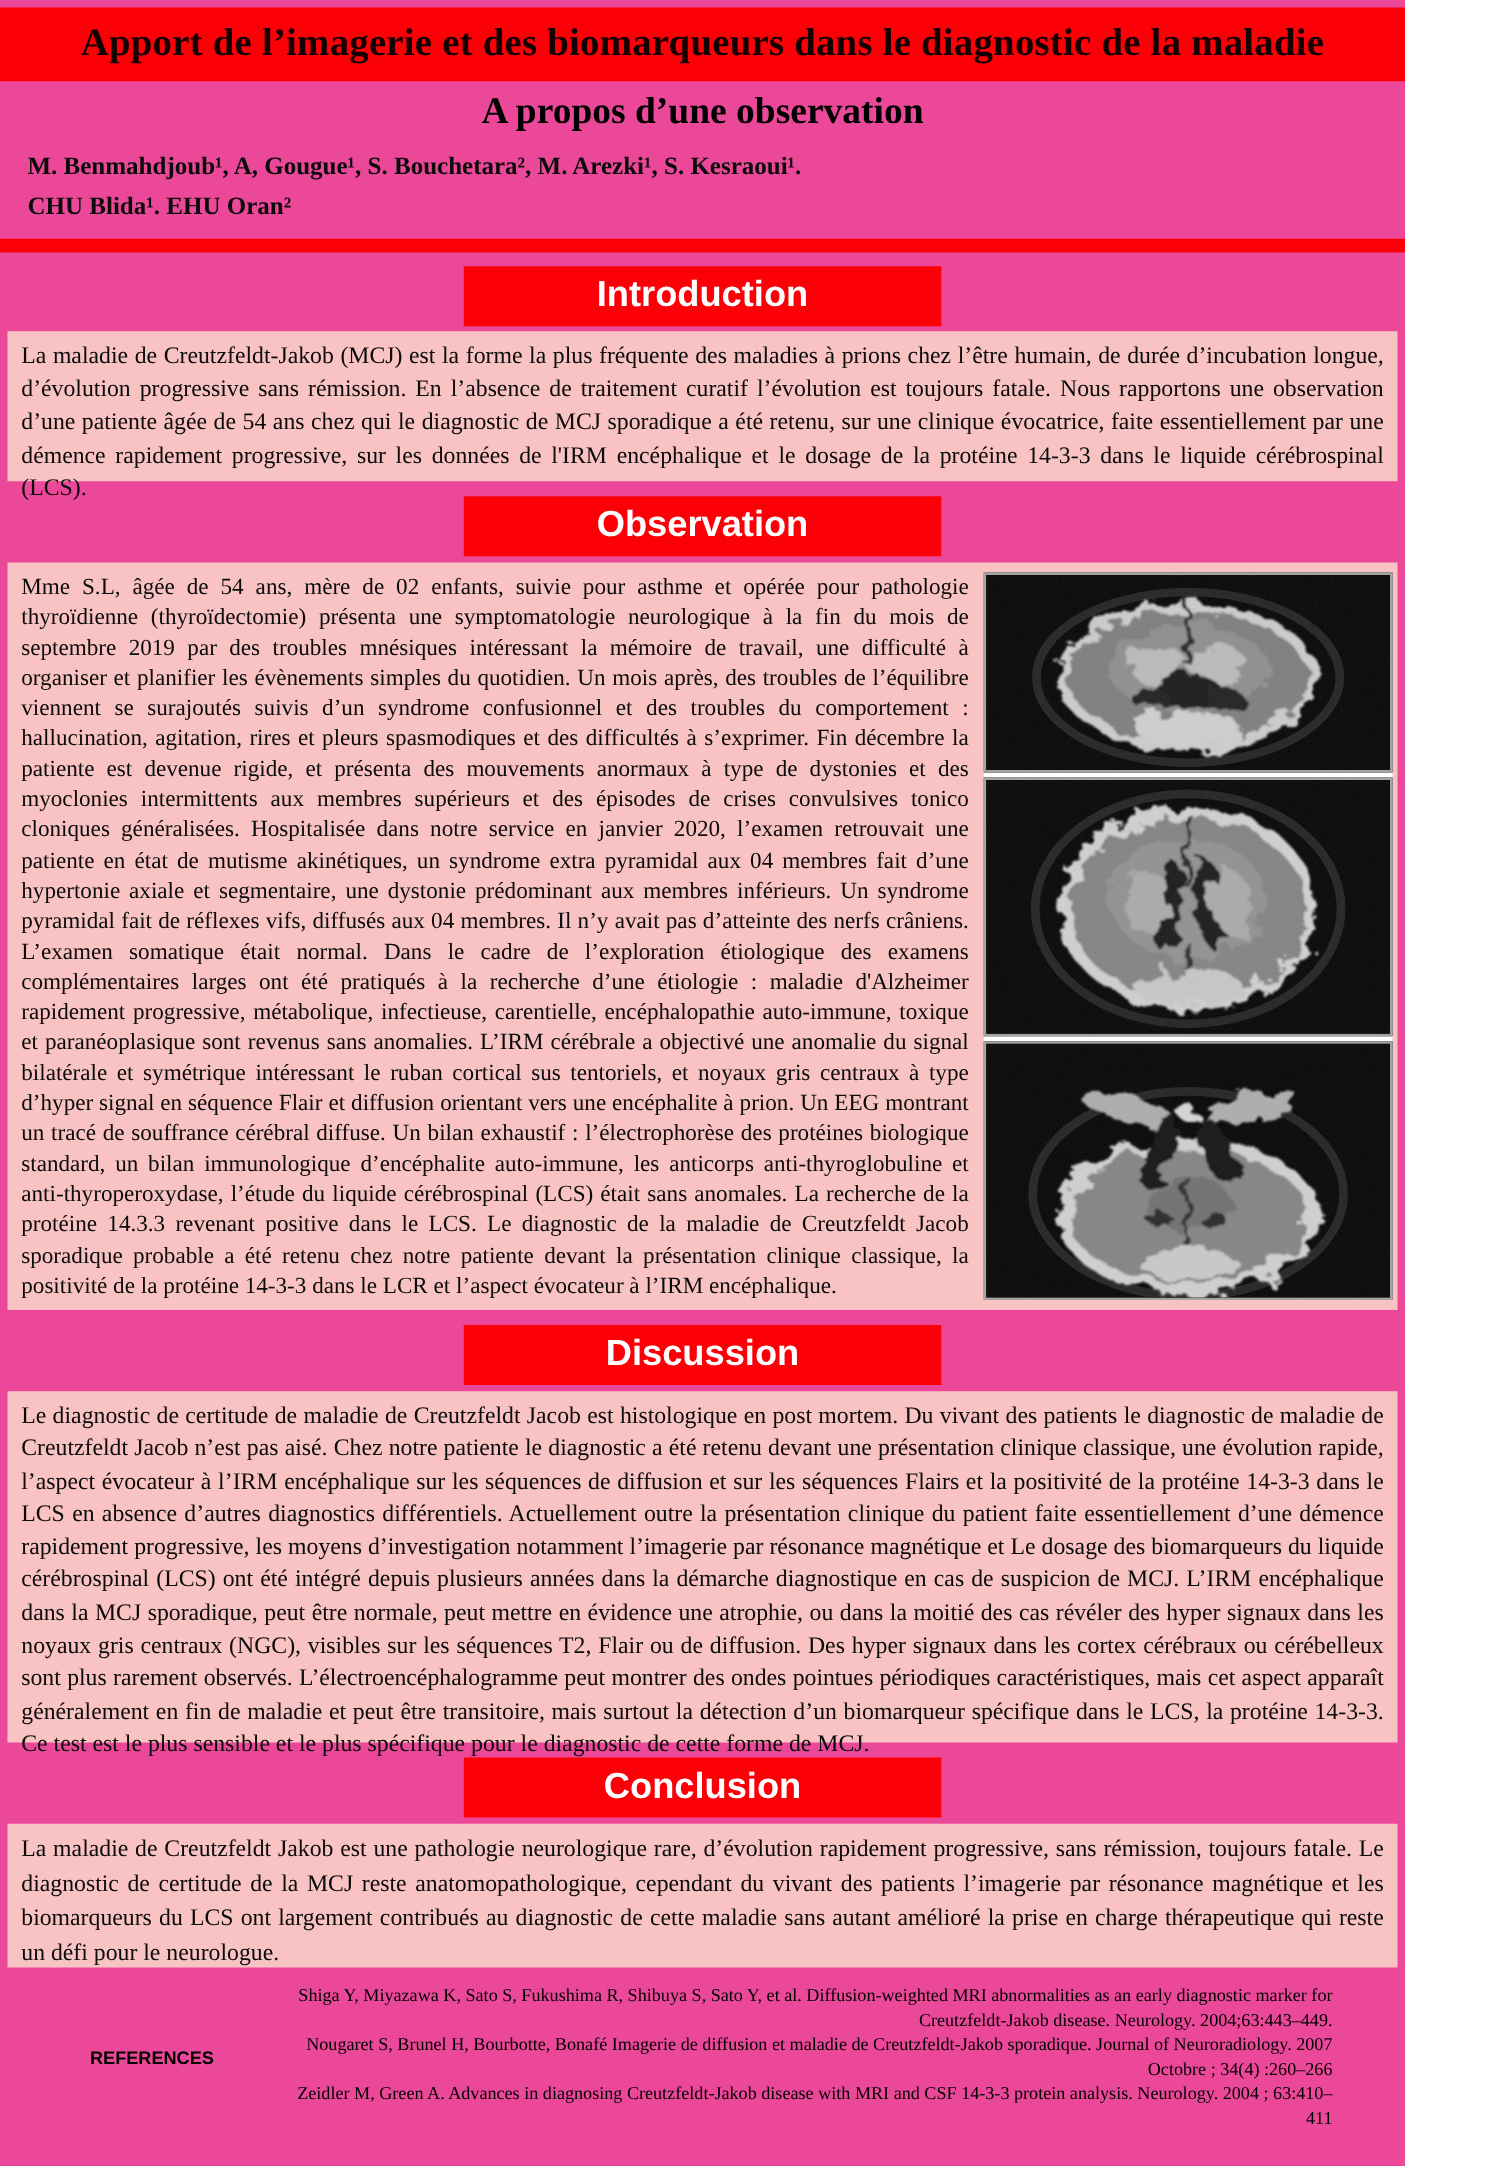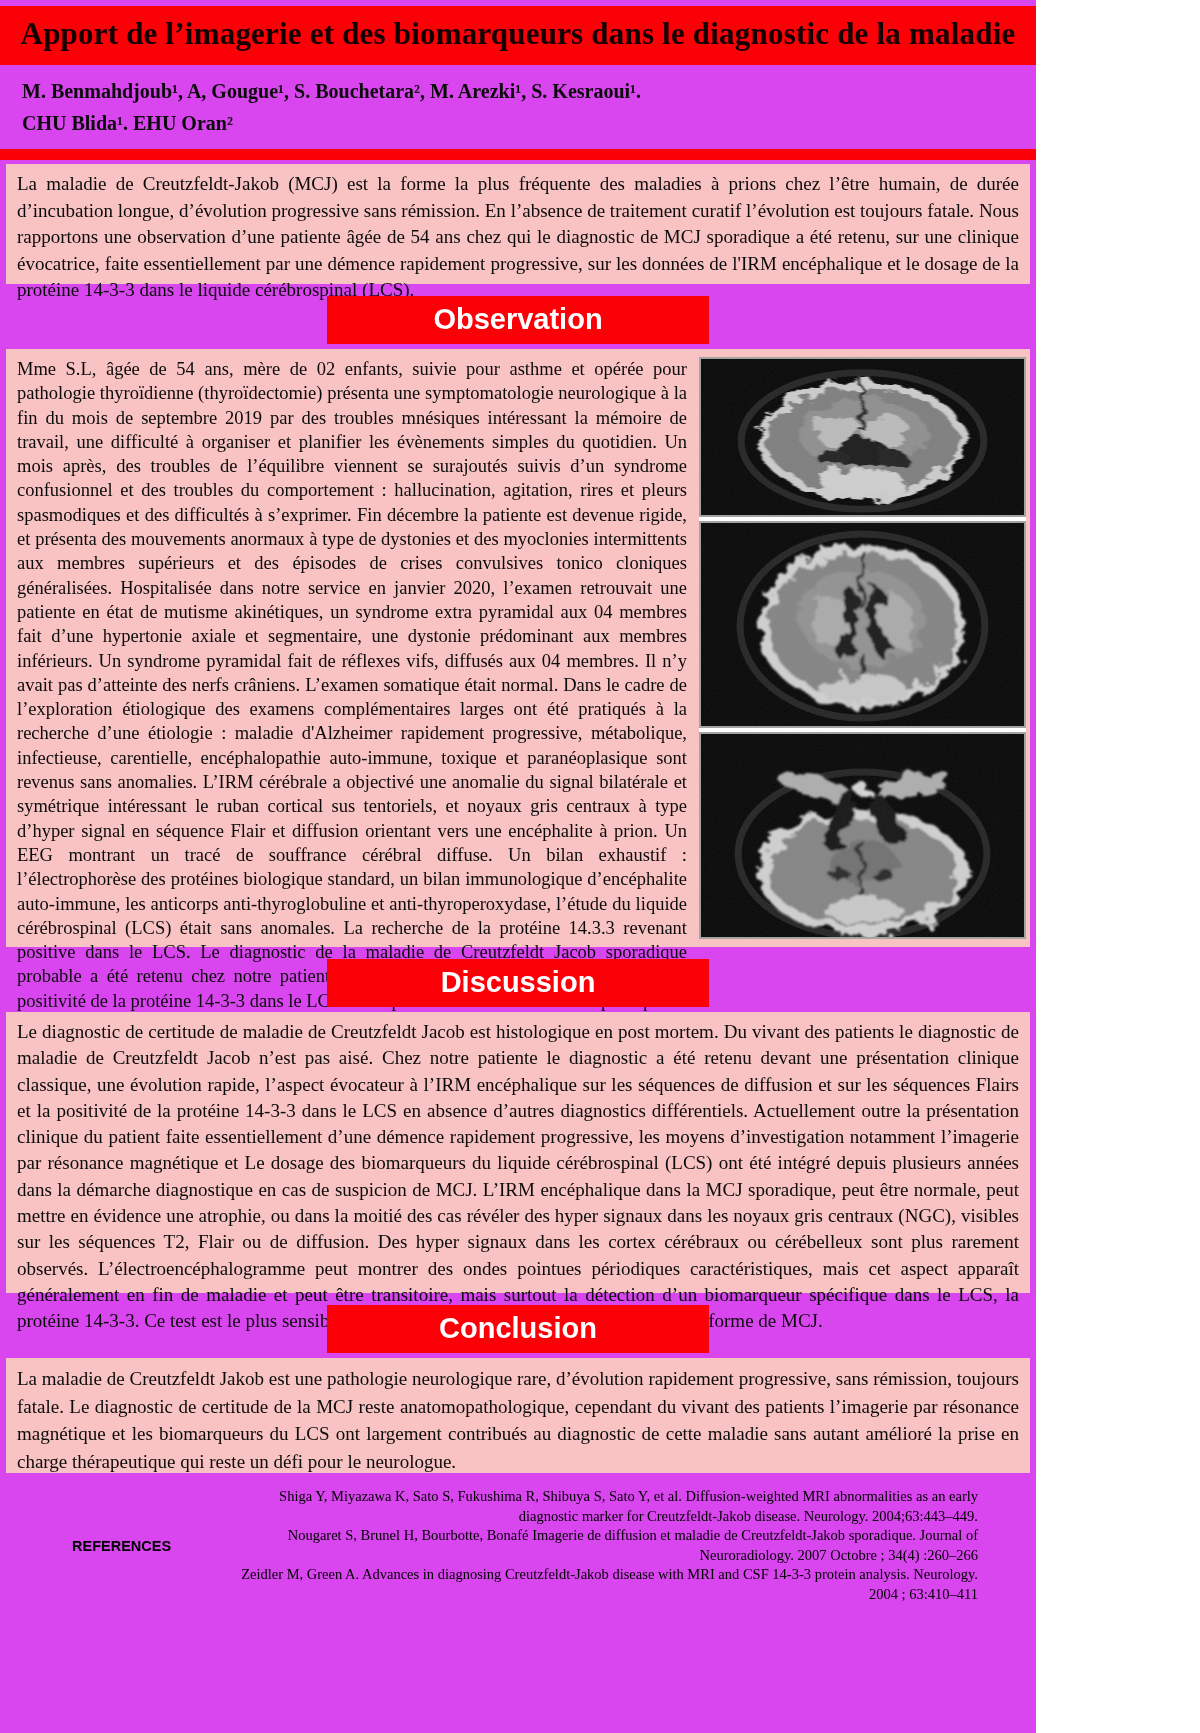--- a/index.html
+++ b/index.html
@@ -2,22 +2,22 @@
 <html lang="fr"><head>
 <meta charset="utf-8">
 <style>
   :root{
     --red:#fb0107;
     --pink:#f9c3c3;
   }
   *{box-sizing:border-box;}
   html,body{margin:0;padding:0;background:#ffffff;}
   .poster{
-    width:1036px;height:1733px;overflow:hidden;position:relative;
-    background:#d946ef;color:#0b0b0b;
+    width:1124px;height:1733px;overflow:hidden;position:relative;
+    background:#ec4899;color:#0b0b0b;
     font-family:"Liberation Serif", serif;
     padding-top:6px;
   }
   
   .banner{background:var(--red);text-align:center;padding:8px 14px 12px;}
   .title-line{font-weight:700;font-size:31px;line-height:39px;color:#140000;letter-spacing:.2px;}
   .subtitle{text-align:center;font-weight:700;font-size:30px;line-height:36px;margin-top:6px;color:#000;}
   .authors-block{padding-left:22px;margin-top:14px;}
   .authors{font-weight:700;font-size:20px;line-height:24px;}
   .affiliations{font-weight:700;font-size:20px;line-height:24px;margin-top:8px;}
@@ -57,28 +57,32 @@
 </style>
 </head>
 <body>
 
 <div class="poster">
 
   <header class="banner">
     <div class="title-line">Apport de l’imagerie et des biomarqueurs dans le diagnostic de la maladie</div>
   </header>
 
+  <div class="subtitle">A propos d’une observation</div>
 
   <div class="authors-block">
     <div class="authors">M. Benmahdjoub¹, A, Gougue¹, S. Bouchetara², M. Arezki¹, S. Kesraoui¹.</div>
     <div class="affiliations">CHU Blida¹. EHU Oran²</div>
   </div>
 
   <div class="red-divider"></div>
 
+  <div class="heading-row hr-intro">
+    <div class="section-heading">Introduction</div>
+  </div>
   <section class="panel intro">
     <span>La maladie de Creutzfeldt-Jakob (MCJ) est la forme la plus fréquente des maladies à prions chez l’être humain, de durée d’incubation longue, d’évolution progressive sans rémission. En l’absence de traitement curatif l’évolution est toujours fatale. Nous rapportons une observation d’une patiente âgée de 54 ans chez qui le diagnostic de MCJ sporadique a été retenu, sur une clinique évocatrice, faite essentiellement par une démence rapidement progressive, sur les données de l'IRM encéphalique et le dosage de la protéine 14-3-3 dans le liquide cérébrospinal (LCS).</span>
   </section>
 
   <div class="heading-row hr-obs">
     <div class="section-heading">Observation</div>
   </div>
   <section class="panel observation">
     <div class="obs-text">Mme S.L, âgée de 54 ans, mère de 02 enfants, suivie pour asthme et opérée pour pathologie thyroïdienne (thyroïdectomie) présenta une symptomatologie neurologique à la fin du mois de septembre 2019 par des troubles mnésiques intéressant la mémoire de travail, une difficulté à organiser et planifier les évènements simples du quotidien. Un mois après, des troubles de l’équilibre viennent se surajoutés suivis d’un syndrome confusionnel et des troubles du comportement : hallucination, agitation, rires et pleurs spasmodiques et des difficultés à s’exprimer. Fin décembre la patiente est devenue rigide, et présenta des mouvements anormaux à type de dystonies et des myoclonies intermittents aux membres supérieurs et des épisodes de crises convulsives tonico cloniques généralisées. Hospitalisée dans notre service en janvier 2020, l’examen retrouvait une patiente en état de mutisme akinétiques, un syndrome extra pyramidal aux 04 membres fait d’une hypertonie axiale et segmentaire, une dystonie prédominant aux membres inférieurs. Un syndrome pyramidal fait de réflexes vifs, diffusés aux 04 membres. Il n’y avait pas d’atteinte des nerfs crâniens. L’examen somatique était normal. Dans le cadre de l’exploration étiologique des examens complémentaires larges ont été pratiqués à la recherche d’une étiologie : maladie d'Alzheimer rapidement progressive, métabolique, infectieuse, carentielle, encéphalopathie auto-immune, toxique et paranéoplasique sont revenus sans anomalies. L’IRM cérébrale a objectivé une anomalie du signal bilatérale et symétrique intéressant le ruban cortical sus tentoriels, et noyaux gris centraux à type d’hyper signal en séquence Flair et diffusion orientant vers une encéphalite à prion. Un EEG montrant un tracé de souffrance cérébral diffuse. Un bilan exhaustif : l’électrophorèse des protéines biologique standard, un bilan immunologique d’encéphalite auto-immune, les anticorps anti-thyroglobuline et anti-thyroperoxydase, l’étude du liquide cérébrospinal (LCS) était sans anomales. La recherche de la protéine 14.3.3 revenant positive dans le LCS. Le diagnostic de la maladie de Creutzfeldt Jacob sporadique probable a été retenu chez notre patiente devant la présentation clinique classique, la positivité de la protéine 14-3-3 dans le LCR et l’aspect évocateur à l’IRM encéphalique.</div>
 

